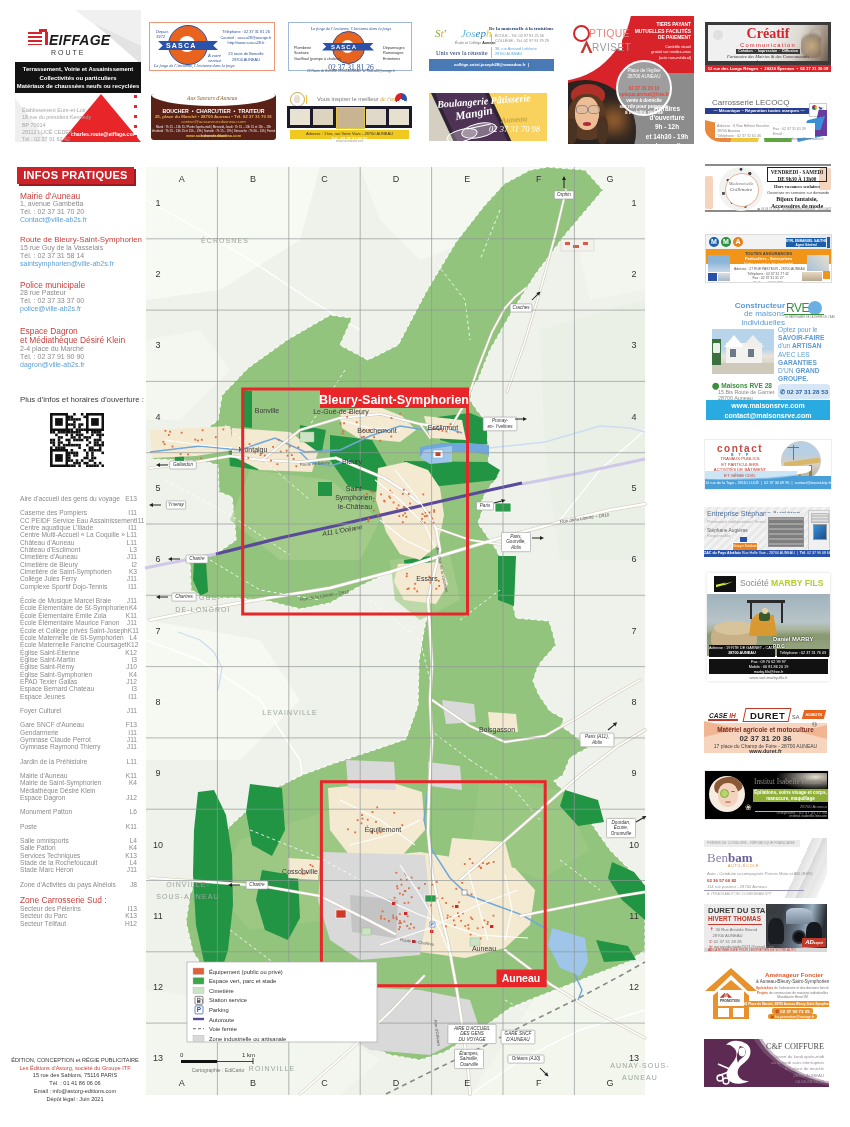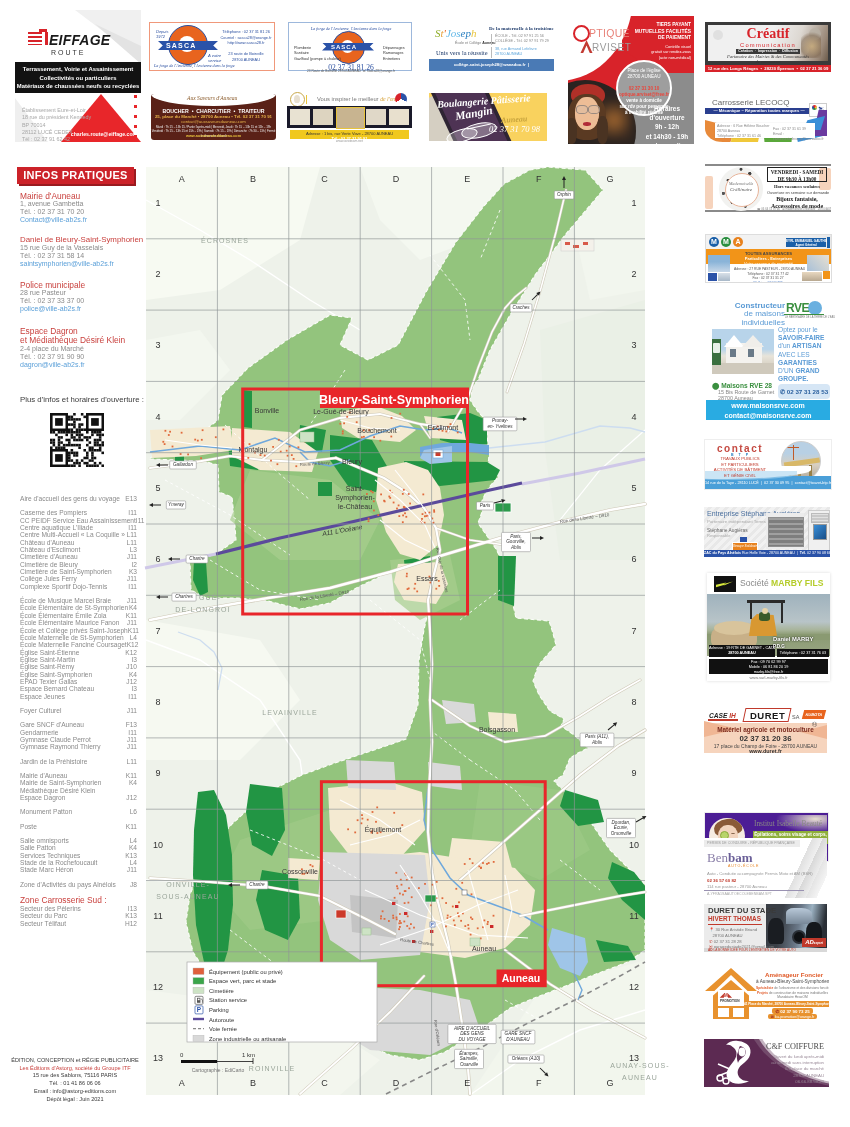--- a/index.html
+++ b/index.html
@@ -47,21 +47,21 @@
   <div class="abs" style="left:52px;top:17px;width:13px;height:13px;border-radius:50%;background:#fff;"></div>
   <div class="abs" style="left:33px;top:19.5px;width:52px;height:8px;background:#2a52a8;clip-path:polygon(0 0,8% 50%,0 100%,100% 100%,92% 50%,100% 0);"></div>
   <div class="abs" style="left:42px;top:21px;font-size:6px;font-weight:bold;color:#fff;letter-spacing:1px;">SASCA</div>
   <div class="abs" style="left:5px;top:23px;font-size:3.8px;color:#333;line-height:5.4px;white-space:nowrap;">Plomberie<br>Sanitaire<br>Gaz/fioul (pompe à chaleur)</div>
   <div class="abs" style="left:94px;top:23px;font-size:3.8px;color:#333;line-height:5.4px;">Dépannages<br>Ramonages<br>Entretiens</div>
   <div class="abs" style="left:0;top:40px;width:124px;text-align:center;font-size:7.6px;color:#2a4fa0;font-family:'Liberation Serif',serif;">02.37.31.81.26</div>
   <div class="abs" style="left:0;top:45.5px;width:124px;text-align:center;font-size:3.2px;color:#555;">23 Route de Boinville 28700 AUNEAU &nbsp;✉&nbsp; sasca28@orange.fr</div>
 </div>
 
 <div class="abs" id="ad-stjoseph" style="left:429px;top:24px;width:125px;height:47px;background:#fff;">
-  <div class="abs" style="left:6px;top:3px;font-size:11px;font-family:'Liberation Serif',serif;font-style:italic;"><span style="color:#8fae2a;">S</span><span style="color:#e8a23d;">t</span><span style="color:#e8641e;">'</span><span style="color:#62b8e8;">Jos</span><span style="color:#2a7fc0;">ep</span><span style="color:#e8c43d;">h</span></div>
+  <div class="abs" style="left:6px;top:3px;font-size:11px;font-family:'Liberation Serif',serif;font-style:italic;"><span style="color:#8fae2a;">S</span><span style="color:#e8a23d;">t</span><span style="color:#e8641e;">'</span><span style="color:#62b8e8;margin-left:15px;">Jos</span><span style="color:#2a7fc0;">ep</span><span style="color:#e8c43d;">h</span></div>
   <div class="abs" style="left:26px;top:17px;font-size:3.6px;color:#777;">École et Collège <b style="color:#333;">Auneau</b></div>
   <div class="abs" style="left:7px;top:25px;font-size:6.4px;color:#1d3a6b;font-family:'Liberation Serif',serif;">Unis vers la réussite</div>
   <div class="abs" style="left:60px;top:2px;width:64px;font-size:5px;font-weight:bold;color:#1d3a6b;font-family:'Liberation Serif',serif;white-space:nowrap;">De la maternelle à la troisième</div>
   <div class="abs" style="left:62px;top:10px;font-size:3.8px;color:#888;line-height:5.4px;border-left:1px solid #bbb;padding-left:3px;white-space:nowrap;">ÉCOLE - Tél. 02 97 91 25 56<br>COLLÈGE - Tél. 02 97 91 79 29</div>
   <div class="abs" style="left:62px;top:23px;font-size:3.8px;color:#62a8dc;line-height:5.4px;border-left:1px solid #bbb;padding-left:3px;white-space:nowrap;">38, rue Armand Lefebvre<br>28700 AUNEAU</div>
   <div class="abs" style="left:0;top:35px;width:125px;height:12px;background:#4a7ab5;color:#fff;text-align:center;font-size:4.2px;font-weight:bold;line-height:12px;">collège-saint-joseph28@wanadoo.fr&nbsp; | &nbsp;www.ecolecollegestjoseph.net</div>
 </div>
 
 <div class="abs" id="ad-optique" style="left:568px;top:16px;width:126px;height:128px;background:#fff;overflow:hidden;">
 
@@ -179,21 +179,21 @@
     <div class="abs" style="left:2px;top:1px;font-size:3.6px;color:#888;line-height:4.8px;">Adresse : 6 Rue Hélène Boucher<br>28700 Auneau<br>Téléphone : 02 37 31 61 46</div>
     <div class="abs" style="left:58px;top:4px;font-size:3.6px;color:#888;line-height:4.8px;">Fax : 02 37 31 61 39<br>Email : carrosserie.lecocq@wanadoo.fr</div>
   </div>
 </div>
 
 <div class="abs" style="left:17px;top:167px;width:117px;height:17px;background:#cc2229;box-shadow:2px 2px 0 #9a1a1f;color:#fff;text-align:center;font-size:11px;font-weight:bold;line-height:17px;letter-spacing:0.3px;">INFOS PRATIQUES</div>
 
 <div class="abs" style="left:20px;top:191px;font-size:8.4px;color:#c9413e;">Mairie d'Auneau</div>
 <div class="abs" style="left:20px;top:200px;font-size:7px;color:#8a8a8a;line-height:8.2px;">1, avenue Gambetta<br>Tél. : 02 37 31 70 20<br><span style="color:#5a9fd8;">Contact@ville-ab2s.fr</span></div>
 
-<div class="abs" style="left:20px;top:235px;font-size:7.9px;color:#c9413e;white-space:nowrap;">Daniel de Bleury-Saint-Symphorien</div>
+<div class="abs" style="left:20px;top:235px;font-size:7.9px;color:#c9413e;white-space:nowrap;">Route de Bleury-Saint-Symphorien</div>
 <div class="abs" style="left:20px;top:244px;font-size:7px;color:#8a8a8a;line-height:8.2px;">15 rue Guy de la Vasselais<br>Tél. : 02 37 31 58 14<br><span style="color:#5a9fd8;">saintsymphorien@ville-ab2s.fr</span></div>
 
 <div class="abs" style="left:20px;top:280px;font-size:8.4px;color:#c9413e;">Police municipale</div>
 <div class="abs" style="left:20px;top:289px;font-size:7px;color:#8a8a8a;line-height:8.2px;">28 rue Pasteur<br>Tél. : 02 37 33 37 00<br><span style="color:#5a9fd8;">police@ville-ab2s.fr</span></div>
 
 <div class="abs" style="left:20px;top:327px;font-size:8.4px;color:#c9413e;line-height:9px;">Espace Dagron<br>et Médiathèque Désiré Klein</div>
 <div class="abs" style="left:20px;top:345px;font-size:7px;color:#8a8a8a;line-height:8.2px;">2-4 place du Marché<br>Tél. : 02 37 91 90 90<br><span style="color:#5a9fd8;">dagron@ville-ab2s.fr</span></div>
 
 <div class="abs" style="left:20px;top:395px;font-size:7.8px;color:#3a3a3a;white-space:nowrap;">Plus d'infos et horaires d'ouverture :</div>
 
@@ -1277,21 +1277,21 @@
 
   <div class="abs" style="left:28px;top:32px;width:68px;text-align:center;font-size:3.4px;color:#555;line-height:4.6px;white-space:nowrap;">Adresse : 27 RUE PASTEUR - 28700 AUNEAU<br>Téléphone : 02 37 31 77 42<br>Fax : 02 37 31 31 27</div>
   <div class="abs" style="left:28px;top:45.5px;width:68px;text-align:center;font-size:3px;color:#3a6fc0;">N° Orias : 07 010 327</div>
 </div>
 
 <div class="abs" style="left:706px;top:300px;width:124px;height:120px;background:#fff;">
   <div class="abs" style="left:13px;top:2px;width:66px;text-align:right;font-size:8px;color:#5b9bd5;line-height:8.4px;"><b>Constructeur</b><br>de maisons<br>individuelles</div>
 
   <div class="abs" style="left:78px;top:1px;width:40px;height:20px;">
     <div class="abs" style="left:24px;top:0px;width:14px;height:14px;border-radius:50%;background:#6ab0e0;"></div>
-    <div class="abs" style="left:2px;top:0px;font-size:12px;font-weight:bold;color:#3a8f3f;letter-spacing:-0.5px;">RVE</div>
+    <div class="abs" style="left:2px;top:0px;font-size:12px;font-weight:normal;color:#3a8f3f;letter-spacing:-0.5px;">RVE</div>
     <div class="abs" style="left:0px;top:13px;width:40px;height:1.2px;background:#3a8f3f;"></div>
     <div class="abs" style="left:1px;top:15px;font-size:2.6px;color:#777;white-space:nowrap;">LE PARTENAIRE DE LA TERRE DE L'EAU</div>
   </div>
 
   <div class="abs" style="left:6px;top:29px;width:62px;height:45px;background:linear-gradient(#b8d4ea 45%,#e8e4da 60%,#c8c0b0);overflow:hidden;">
     <div class="abs" style="left:14px;top:14px;width:36px;height:20px;background:#f4f2ee;"></div>
     <div class="abs" style="left:12px;top:6px;width:20px;height:12px;background:#fff;clip-path:polygon(50% 0,100% 100%,0 100%);"></div>
     <div class="abs" style="left:30px;top:6px;width:22px;height:12px;background:#f0eeea;clip-path:polygon(50% 0,100% 100%,0 100%);"></div>
     <div class="abs" style="left:18px;top:20px;width:6px;height:8px;background:#6a7a88;"></div>
     <div class="abs" style="left:36px;top:20px;width:6px;height:8px;background:#6a7a88;"></div>
@@ -1387,21 +1387,21 @@
   <div class="abs" style="left:46px;top:4.5px;font-size:9.5px;font-weight:bold;color:#1a1a1a;letter-spacing:0.5px;">DURET</div>
   <div class="abs" style="left:88px;top:9px;font-size:5.5px;color:#555;">SA</div>
   <div class="abs" style="left:99px;top:5px;width:22px;height:9px;background:#e8641e;transform:skewX(-15deg);color:#fff;font-size:4px;font-weight:bold;text-align:center;line-height:9px;">KUBOTA</div>
   <div class="abs" style="left:108px;top:16px;font-size:5px;color:#333;">Ⓗ</div>
   <div class="abs" style="left:0px;top:21px;width:123px;text-align:center;font-size:6.4px;font-weight:bold;color:#7a2a1e;">Matériel agricole et motoculture</div>
   <div class="abs" style="left:0px;top:29px;width:123px;text-align:center;font-size:7.8px;font-weight:bold;color:#333;">02 37 31 20 36</div>
   <div class="abs" style="left:0px;top:38px;width:123px;text-align:center;font-size:5px;color:#444;">17 place du Champ de Foire - 28700 AUNEAU</div>
   <div class="abs" style="left:0px;top:43px;width:123px;text-align:center;font-size:5.4px;font-weight:bold;color:#333;">www.duret.fr</div>
 </div>
 
-<div class="abs" style="left:704px;top:812px;width:123px;height:48px;background:#4c1d95;border:0.5px solid #eee;overflow:hidden;">
+<div class="abs" style="left:704px;top:770px;width:123px;height:48px;background:#000000;border:0.5px solid #eee;overflow:hidden;">
   <div class="abs" style="left:64px;top:2px;width:58px;height:20px;background:radial-gradient(ellipse at 80% 20%,#e8e0d0 0%,transparent 60%);"></div>
 
   <div class="abs" style="left:4px;top:5px;width:36px;height:36px;border-radius:50%;background:#f6ece2;overflow:hidden;">
     <div class="abs" style="left:5px;top:1px;width:28px;height:16px;background:#8a5a38;border-radius:50% 50% 30% 30%;transform:rotate(-8deg);"></div>
     <div class="abs" style="left:9px;top:7px;width:20px;height:24px;background:#f2d4be;border-radius:45%;"></div>
     <div class="abs" style="left:11px;top:13px;width:7px;height:7px;background:#b8d46a;border-radius:50%;border:1px solid #8aa83a;"></div>
     <div class="abs" style="left:22px;top:15px;width:4px;height:1.4px;background:#8a6a52;border-radius:40%;"></div>
     <div class="abs" style="left:16px;top:25px;width:6px;height:2px;background:#d88a7a;border-radius:40%;"></div>
   </div>
   <div class="abs" style="left:44px;top:6px;width:78px;text-align:center;font-size:7.4px;color:#8a8a84;font-family:'Liberation Serif',serif;white-space:nowrap;">Institut Isabelle Beauté</div>

